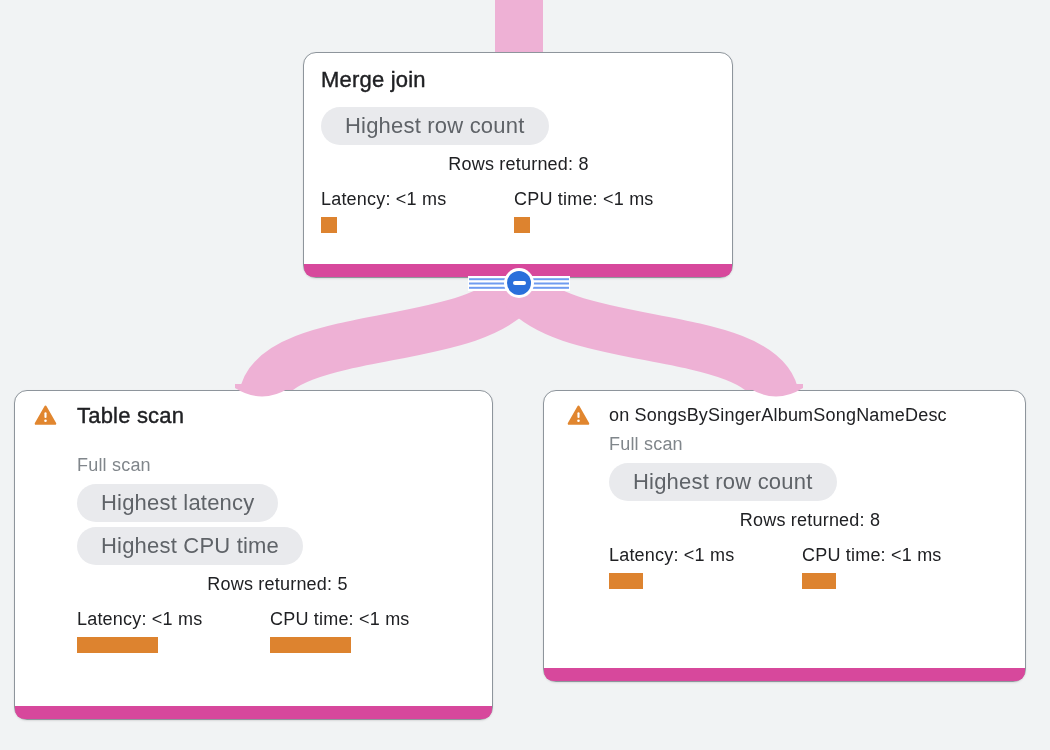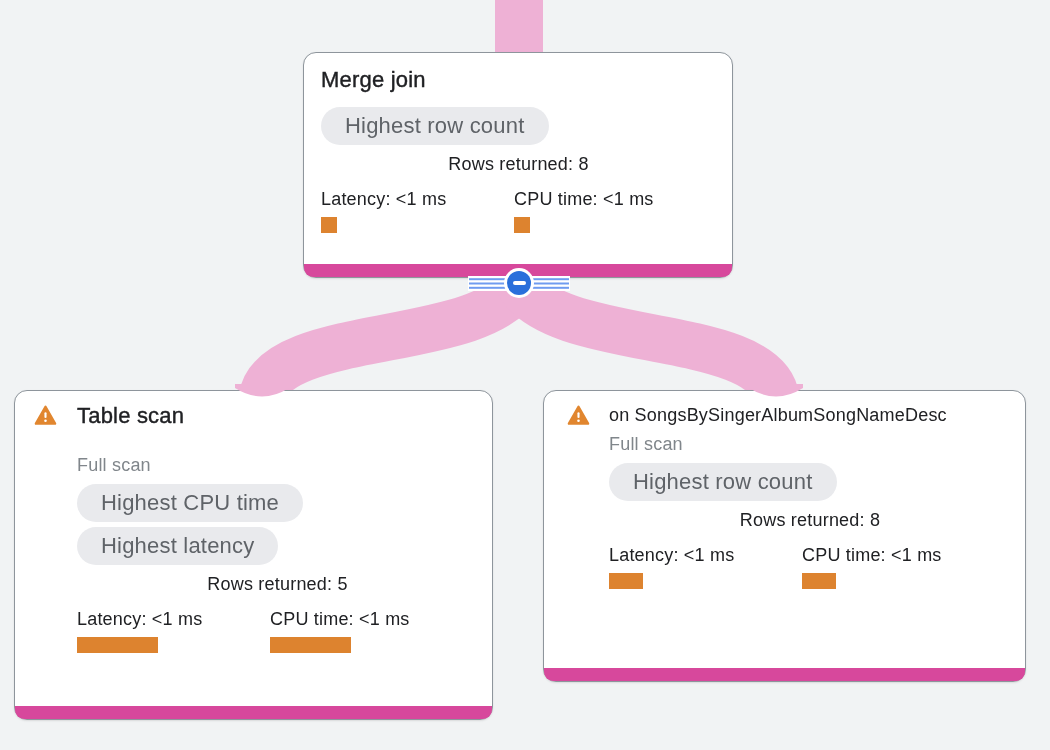--- a/index.html
+++ b/index.html
@@ -113,22 +113,22 @@
   </div>
 
   <div class="card" id="card-table">
     <svg class="warning-icon" viewBox="0 0 24 24">
       <path d="M12 3 L22 20.5 L2 20.5 Z" fill="var(--warning-orange)" stroke="var(--warning-orange)" stroke-width="2.5" stroke-linejoin="round"></path>
       <rect x="10.9" y="8.6" width="2.2" height="6" rx="1.1" fill="#ffffff"></rect>
       <circle cx="12" cy="17.4" r="1.35" fill="#ffffff"></circle>
     </svg>
     <h2 class="node-title">Table scan</h2>
     <div class="scan-type">Full scan</div>
+    <div class="badge">Highest latency</div>
     <div class="badge">Highest CPU time</div>
-    <div class="badge">Highest latency</div>
     <div class="rows-returned">Rows returned: 5</div>
     <div class="metrics">
       <div class="metric">
         <div class="metric-label">Latency: &lt;1 ms</div>
         <div class="metric-bar" style="width: 81px;"></div>
       </div>
       <div class="metric">
         <div class="metric-label">CPU time: &lt;1 ms</div>
         <div class="metric-bar" style="width: 81px;"></div>
       </div>

